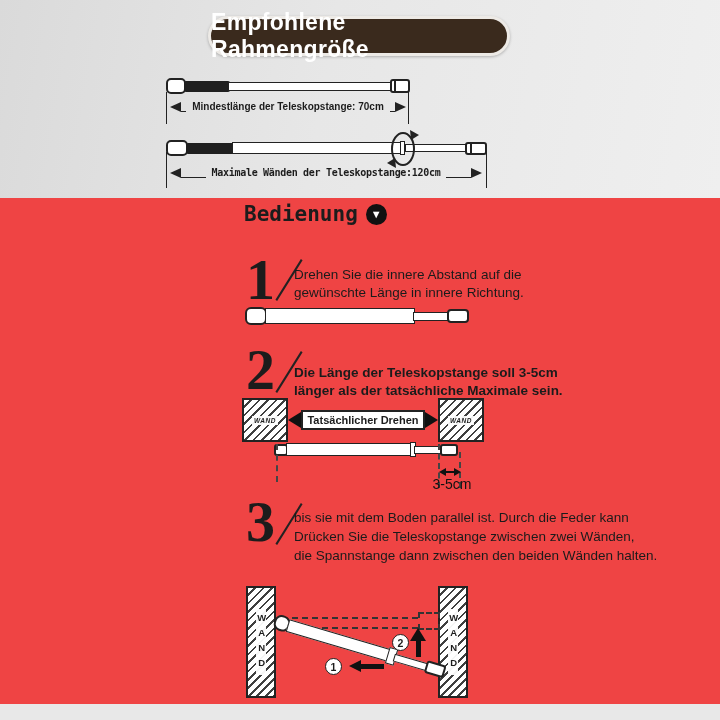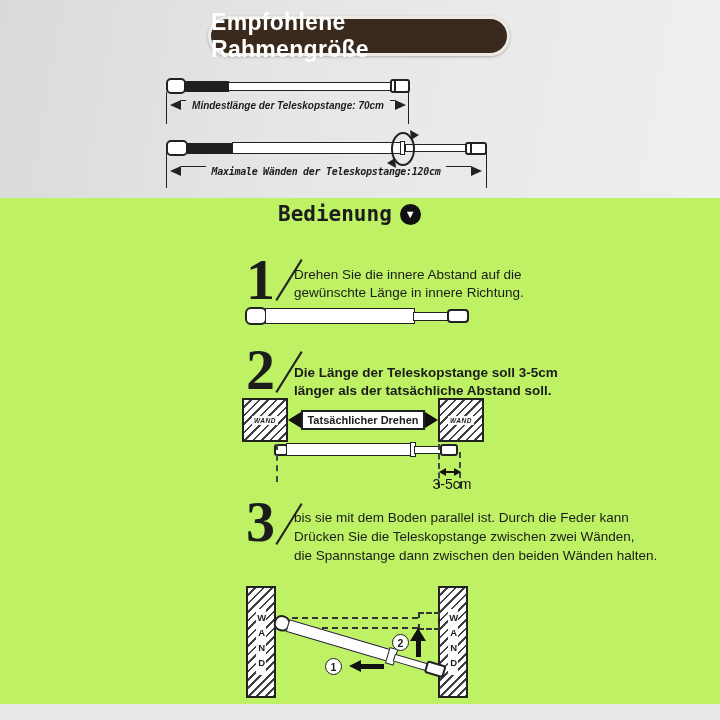--- a/index.html
+++ b/index.html
@@ -1,46 +1,46 @@
 <!DOCTYPE html>
 <html><head>
 <meta charset="utf-8">
 <style>
   html,body{margin:0;padding:0;}
   .canvas{position:relative;width:720px;height:720px;overflow:hidden;
-          font-family:"Liberation Sans",sans-serif;color:#1c1c1c;background:#bef264;}
+          font-family:"Liberation Sans",sans-serif;color:#1c1c1c;background:#ef4444;}
   .abs{position:absolute;}
 
   
   .top-bg{left:0;top:0;width:720px;height:198px;
           background:linear-gradient(100deg,#dadada 0%,#e7e7e7 45%,#efefef 100%);}
   .badge{left:208px;top:16px;width:302px;height:40px;border-radius:22px;
          background:#3a2a1d;border:3px solid #edeae6;box-sizing:border-box;
          display:flex;align-items:center;justify-content:center;
          box-shadow:0 1px 3px rgba(0,0,0,.25);}
   .badge span{color:#fff;font-weight:bold;font-size:23px;letter-spacing:.3px;}
 
   
   .cap{background:#fff;border:2px solid #222;border-radius:5px;box-sizing:border-box;}
   .tube{background:#fff;border:1.5px solid #222;box-sizing:border-box;}
   .dark{background:#1f1f1f;border-radius:2px;}
   .ridge{background:#222;}
 
   
   .vline{width:0;border-left:1.5px solid #222;}
-  .dim{display:flex;align-items:flex-start;font-style:italic;}
+  .dim{display:flex;align-items:flex-end;}
   .dim .seg{flex:1;height:0;border-top:1.5px solid #222;}
   .tri-l{width:0;height:0;border-top:5px solid transparent;border-bottom:5px solid transparent;border-right:11px solid #222;}
   .tri-r{width:0;height:0;border-top:5px solid transparent;border-bottom:5px solid transparent;border-left:11px solid #222;}
   .dim .lab{padding:0 6px;font-size:10px;font-weight:bold;white-space:nowrap;}
   .lab-mono{font-family:"DejaVu Sans Mono",monospace;letter-spacing:-0.3px;}
 
   
   .bottom-strip{left:0;top:704px;width:720px;height:16px;background:#e8e8e8;}
-  .heading{left:244px;top:202px;display:flex;align-items:center;gap:8px;margin-left:34px;}
+  .heading{left:244px;top:202px;display:flex;align-items:center;gap:8px;}
   .heading .t{font-family:"DejaVu Sans Mono",monospace;font-weight:bold;font-size:21px;}
   .circ-down{width:21px;height:21px;border-radius:50%;background:#111;color:#fff;
              display:flex;align-items:center;justify-content:center;font-size:11px;line-height:1;}
 
   .stepnum{font-family:"Liberation Serif",serif;font-weight:bold;font-size:58px;line-height:56px;}
   .slash{width:2px;height:48px;background:#222;transform:rotate(32deg);}
   .steptext{font-size:13.5px;line-height:17.5px;color:#1b1b1b;}
   .steptext div{white-space:nowrap;}
 
   
@@ -150,21 +150,21 @@
     <div class="abs tube" style="left:265px;top:308px;width:150px;height:16px;"></div>
     <div class="abs tube" style="left:413px;top:312px;width:36px;height:9px;"></div>
     <div class="abs cap" style="left:447px;top:309px;width:22px;height:14px;border-radius:4px;"></div>
   </div>
 
   <div>
     <div class="abs stepnum" style="left:246px;top:342px;">2</div>
     <div class="abs slash" style="left:288px;top:348px;"></div>
     <div class="abs steptext" style="left:294px;top:364px;font-weight:bold;">
       <div>Die Länge der Teleskopstange soll 3-5cm</div>
-      <div>länger als der tatsächliche Abstand soll.</div>
+      <div>länger als der tatsächliche Maximale sein.</div>
     </div>
 
     <div class="abs wall" style="left:242px;top:398px;width:46px;height:44px;">
       <span class="wand-h">WAND</span>
     </div>
     <div class="abs wall" style="left:438px;top:398px;width:46px;height:44px;">
       <span class="wand-h">WAND</span>
     </div>
     <div class="abs" style="left:288px;top:410px;width:150px;display:flex;align-items:center;">
       <div class="fat-tri-l"></div>

